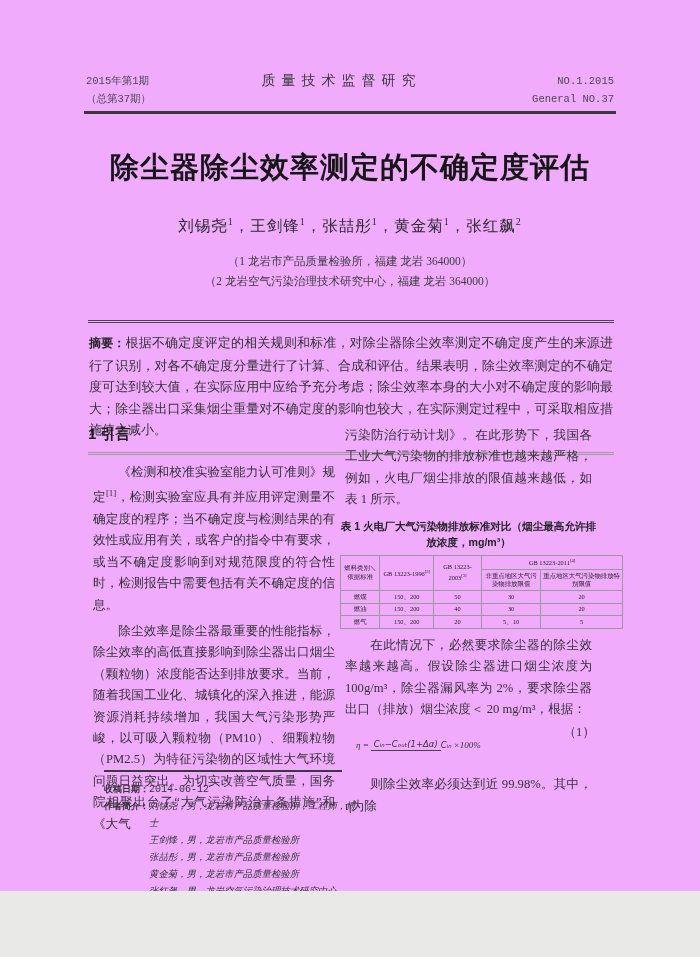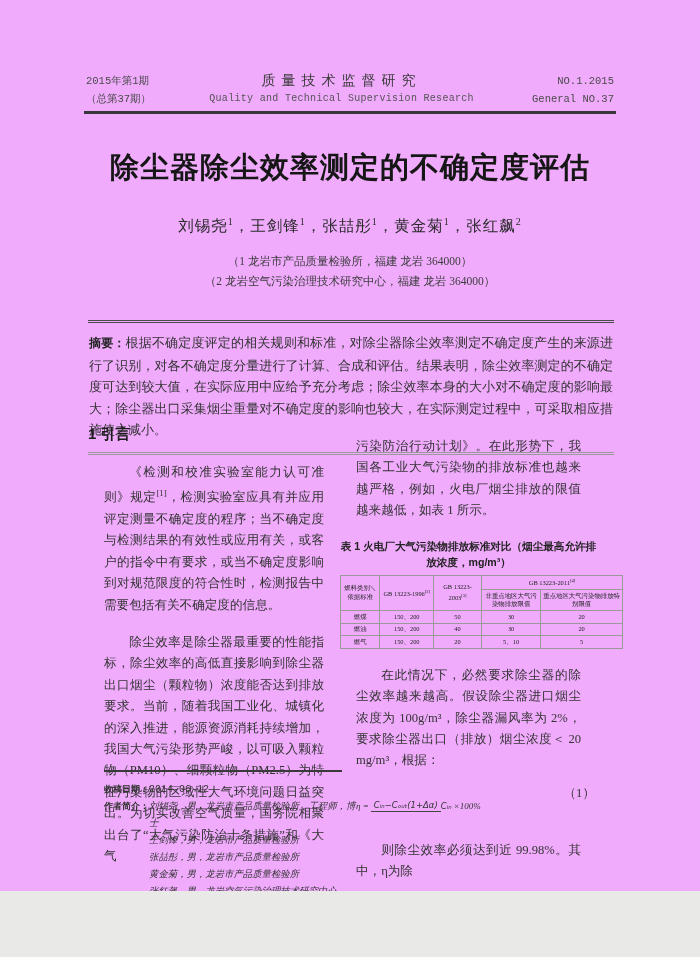--- a/index.html
+++ b/index.html
@@ -31,21 +31,21 @@
     padding:9px 1px 11px 1px;font-size:13px;line-height:21.5px;color:#333;
   }
   .abstract p{margin:0;text-align:justify;}
   .lab{font-family:"Liberation Sans","DejaVu Sans",sans-serif;font-weight:bold;font-size:12px;color:#222;}
   .kw-line{margin-top:2px !important;text-align:left !important;}
   
   .body{position:absolute;top:420px;left:88px;width:530px;display:flex;}
   .col-l{width:252px;}
   .col-r{width:257px;}
   .sec-h{font-family:"Liberation Sans","DejaVu Sans",sans-serif;font-weight:bold;font-size:15px;color:#1c1c1c;margin:5px 0 18px 0;}
-  .body p{margin:16px;font-size:12.6px;line-height:21.4px;text-align:justify;color:#333;}
+  .body p{margin:5px;font-size:12.6px;line-height:21.4px;text-align:justify;color:#333;}
   .ind{text-indent:2em;}
   .cont{text-indent:0;}
   .body sup{font-size:9px;}
   
   .t1-caption{font-family:"Liberation Sans","DejaVu Sans",sans-serif;font-weight:bold;
               font-size:10.6px;line-height:16px;text-align:center;color:#222;margin:7px 0 5px 0;}
   table.t1{border-collapse:collapse;width:283px;table-layout:fixed;margin:0 0 6px 0;
            font-family:"Liberation Serif",serif;}
   table.t1 th,table.t1 td{
     border:0.7px solid #9a9a9a;font-weight:normal;text-align:center;vertical-align:middle;
@@ -76,21 +76,20 @@
 
 <div class="page">
 
   <div class="header">
     <div class="h-left h-small">
       <div>2015年第1期</div>
       <div>（总第37期）</div>
     </div>
     <div class="h-center">
       <div class="h-cn">质量技术监督研究</div>
-      <div class="h-en">Quality and Technical Supervision Research</div>
     </div>
     <div class="h-right h-small">
       <div>NO.1.2015</div>
       <div>General NO.37</div>
     </div>
   </div>
   <div class="header-rule"></div>
 
   <div class="title">除尘器除尘效率测定的不确定度评估</div>
 

